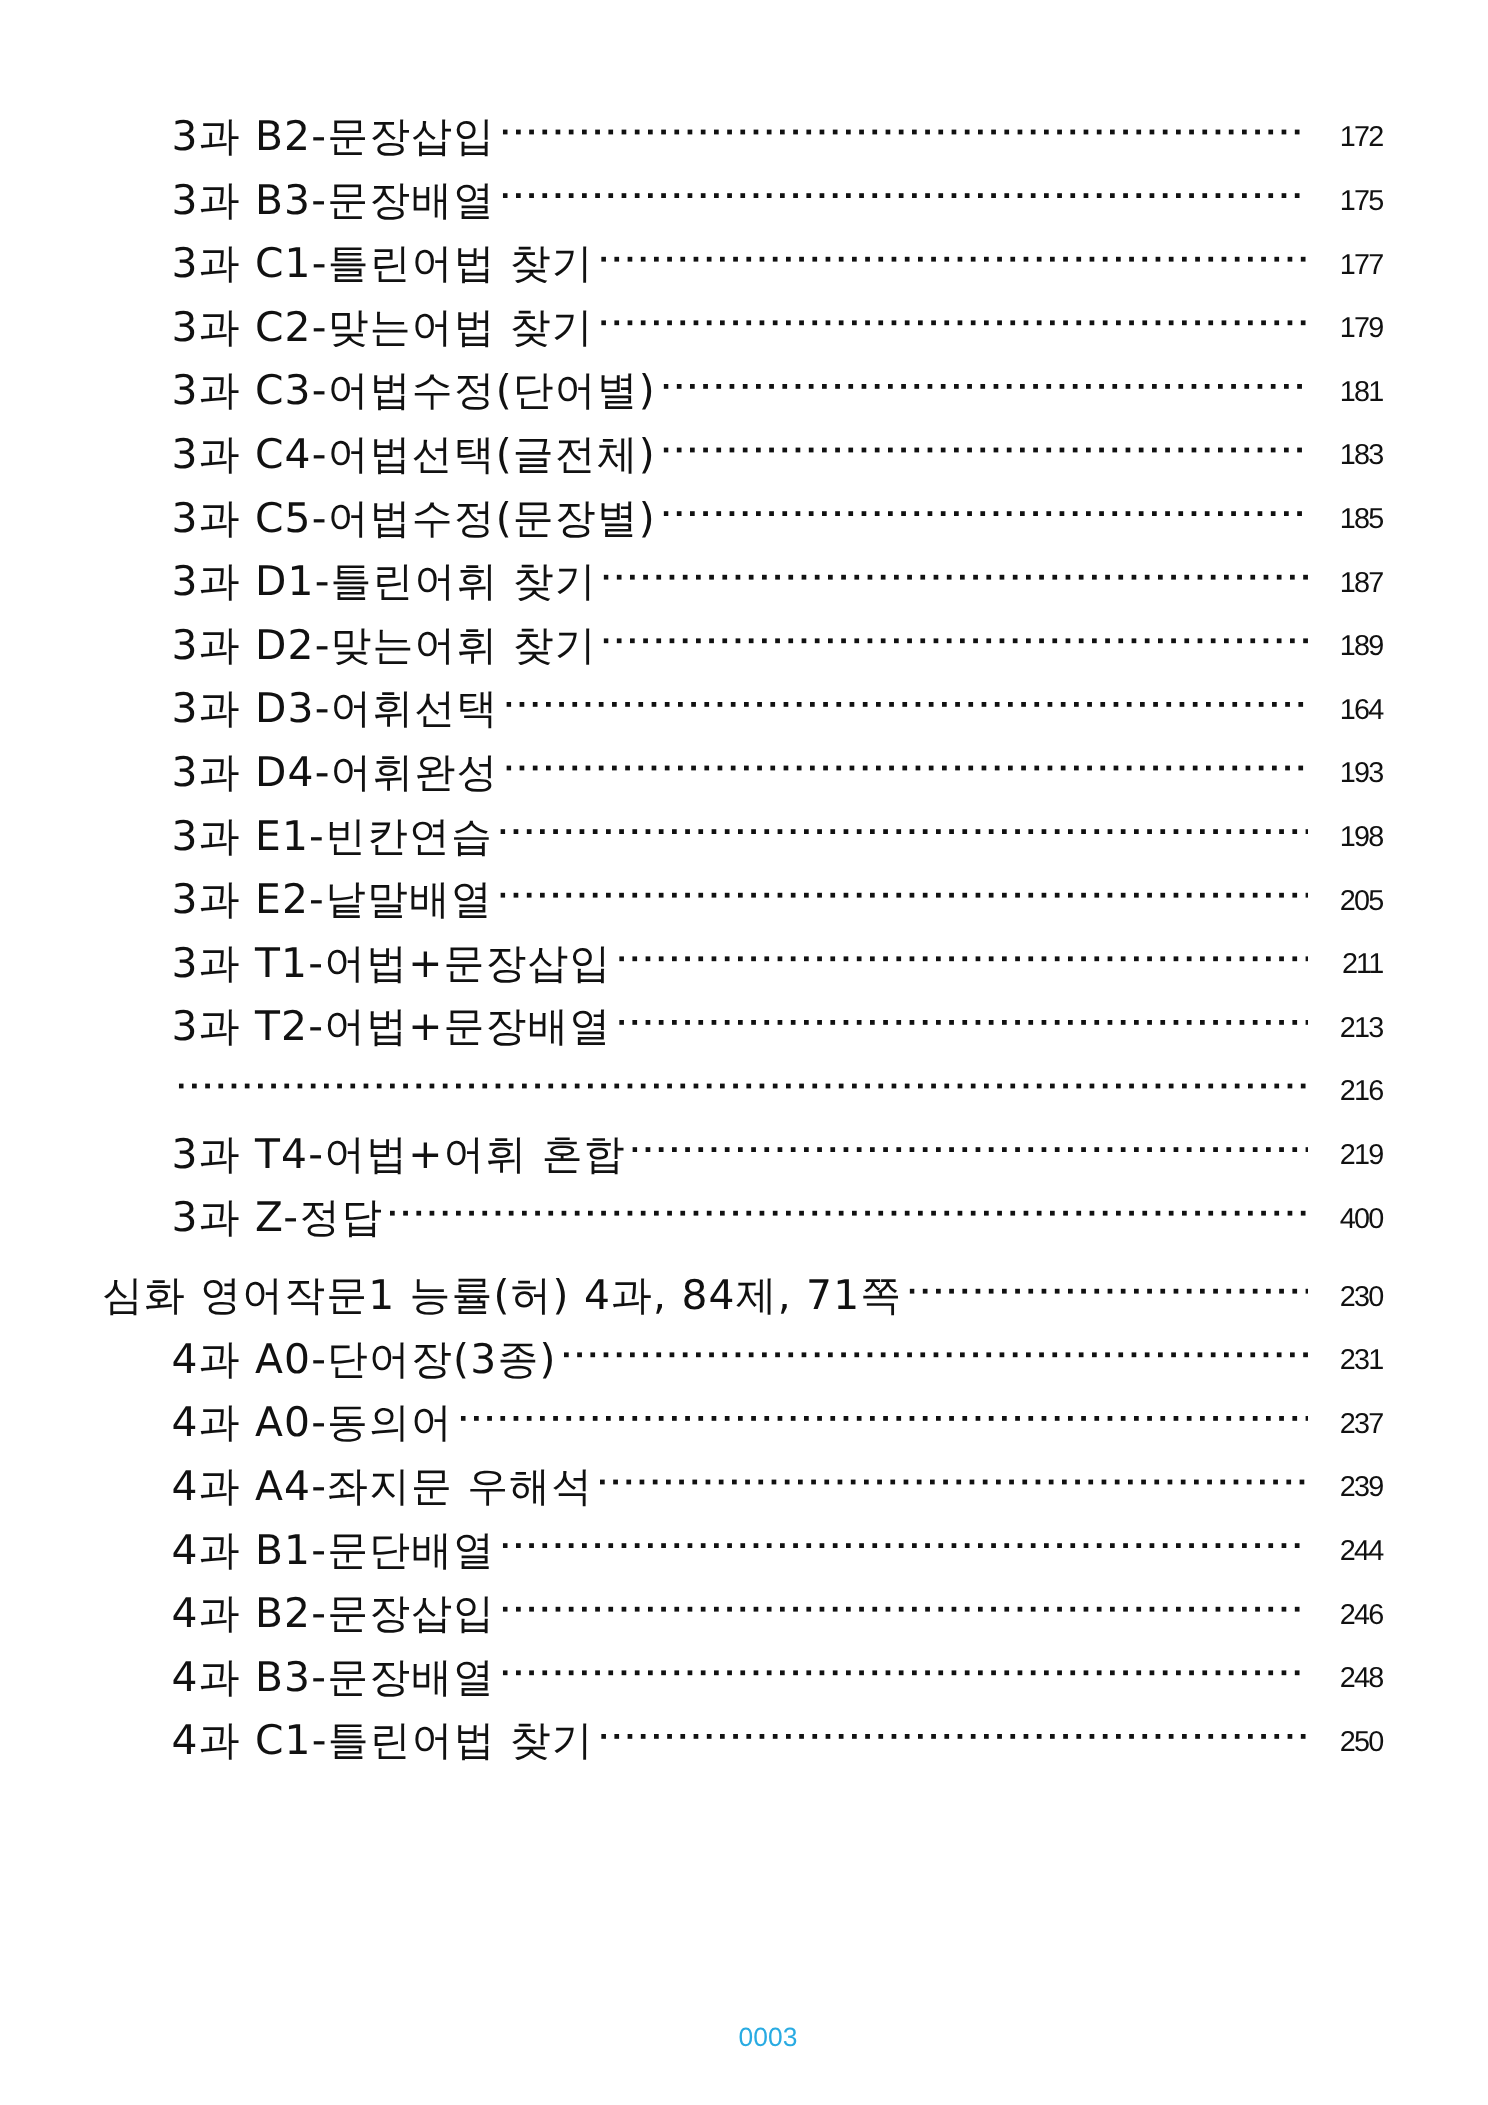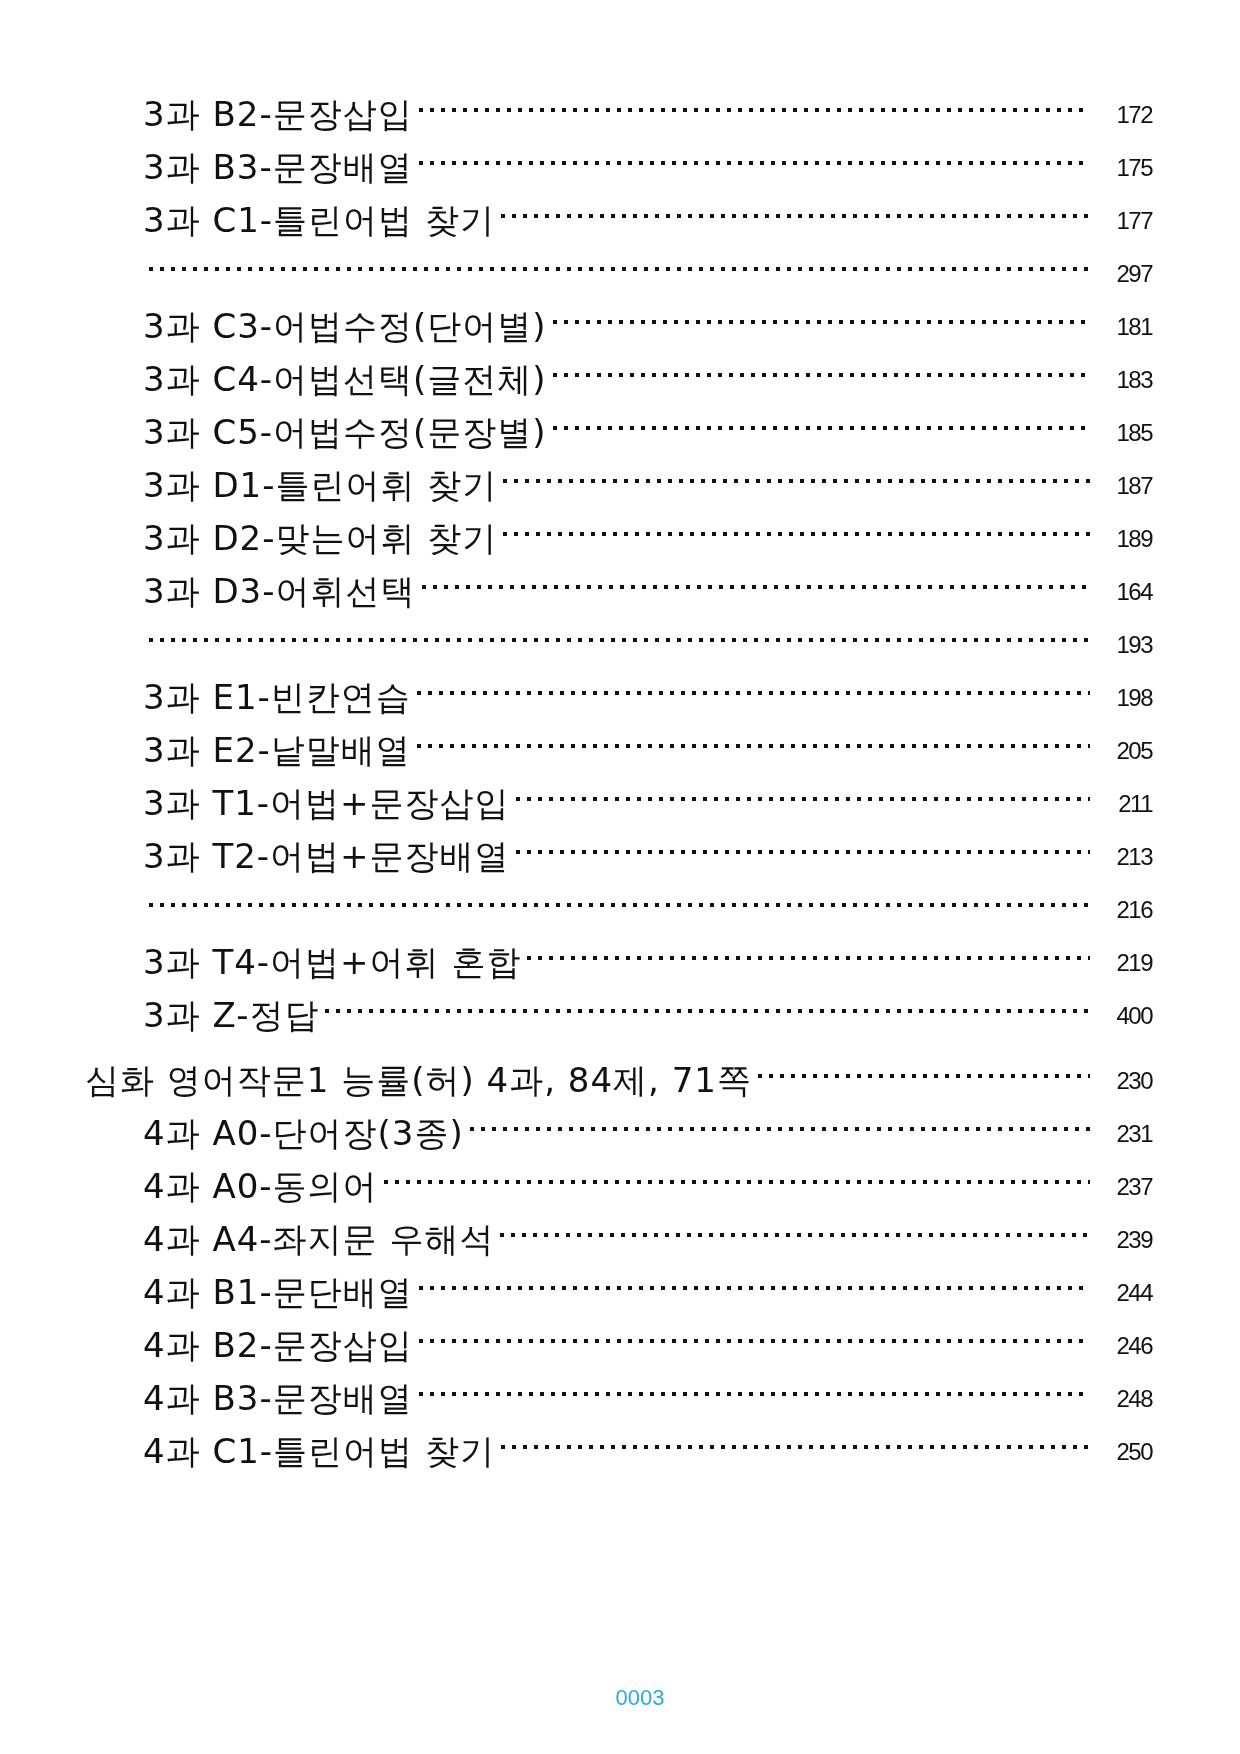--- a/index.html
+++ b/index.html
@@ -83,22 +83,23 @@
       <span class="toc-title">3과 B3-문장배열</span>
       <span class="leader"></span>
       <span class="toc-page">175</span>
     </div>
   <div class="toc-row level-2">
       <span class="toc-title">3과 C1-틀린어법 찾기</span>
       <span class="leader"></span>
       <span class="toc-page">177</span>
     </div>
   <div class="toc-row level-2">
-      <span class="leader"></span>
-      <span class="toc-page">297</span>
+      <span class="toc-title">3과 C2-맞는어법 찾기</span>
+      <span class="leader"></span>
+      <span class="toc-page">179</span>
     </div>
   <div class="toc-row level-2">
       <span class="toc-title">3과 C3-어법수정(단어별)</span>
       <span class="leader"></span>
       <span class="toc-page">181</span>
     </div>
   <div class="toc-row level-2">
       <span class="toc-title">3과 C4-어법선택(글전체)</span>
       <span class="leader"></span>
       <span class="toc-page">183</span>
@@ -117,20 +118,21 @@
       <span class="toc-title">3과 D2-맞는어휘 찾기</span>
       <span class="leader"></span>
       <span class="toc-page">189</span>
     </div>
   <div class="toc-row level-2">
       <span class="toc-title">3과 D3-어휘선택</span>
       <span class="leader"></span>
       <span class="toc-page">164</span>
     </div>
   <div class="toc-row level-2">
+      <span class="toc-title">3과 D4-어휘완성</span>
       <span class="leader"></span>
       <span class="toc-page">193</span>
     </div>
   <div class="toc-row level-2">
       <span class="toc-title">3과 E1-빈칸연습</span>
       <span class="leader"></span>
       <span class="toc-page">198</span>
     </div>
   <div class="toc-row level-2">
       <span class="toc-title">3과 E2-낱말배열</span>

